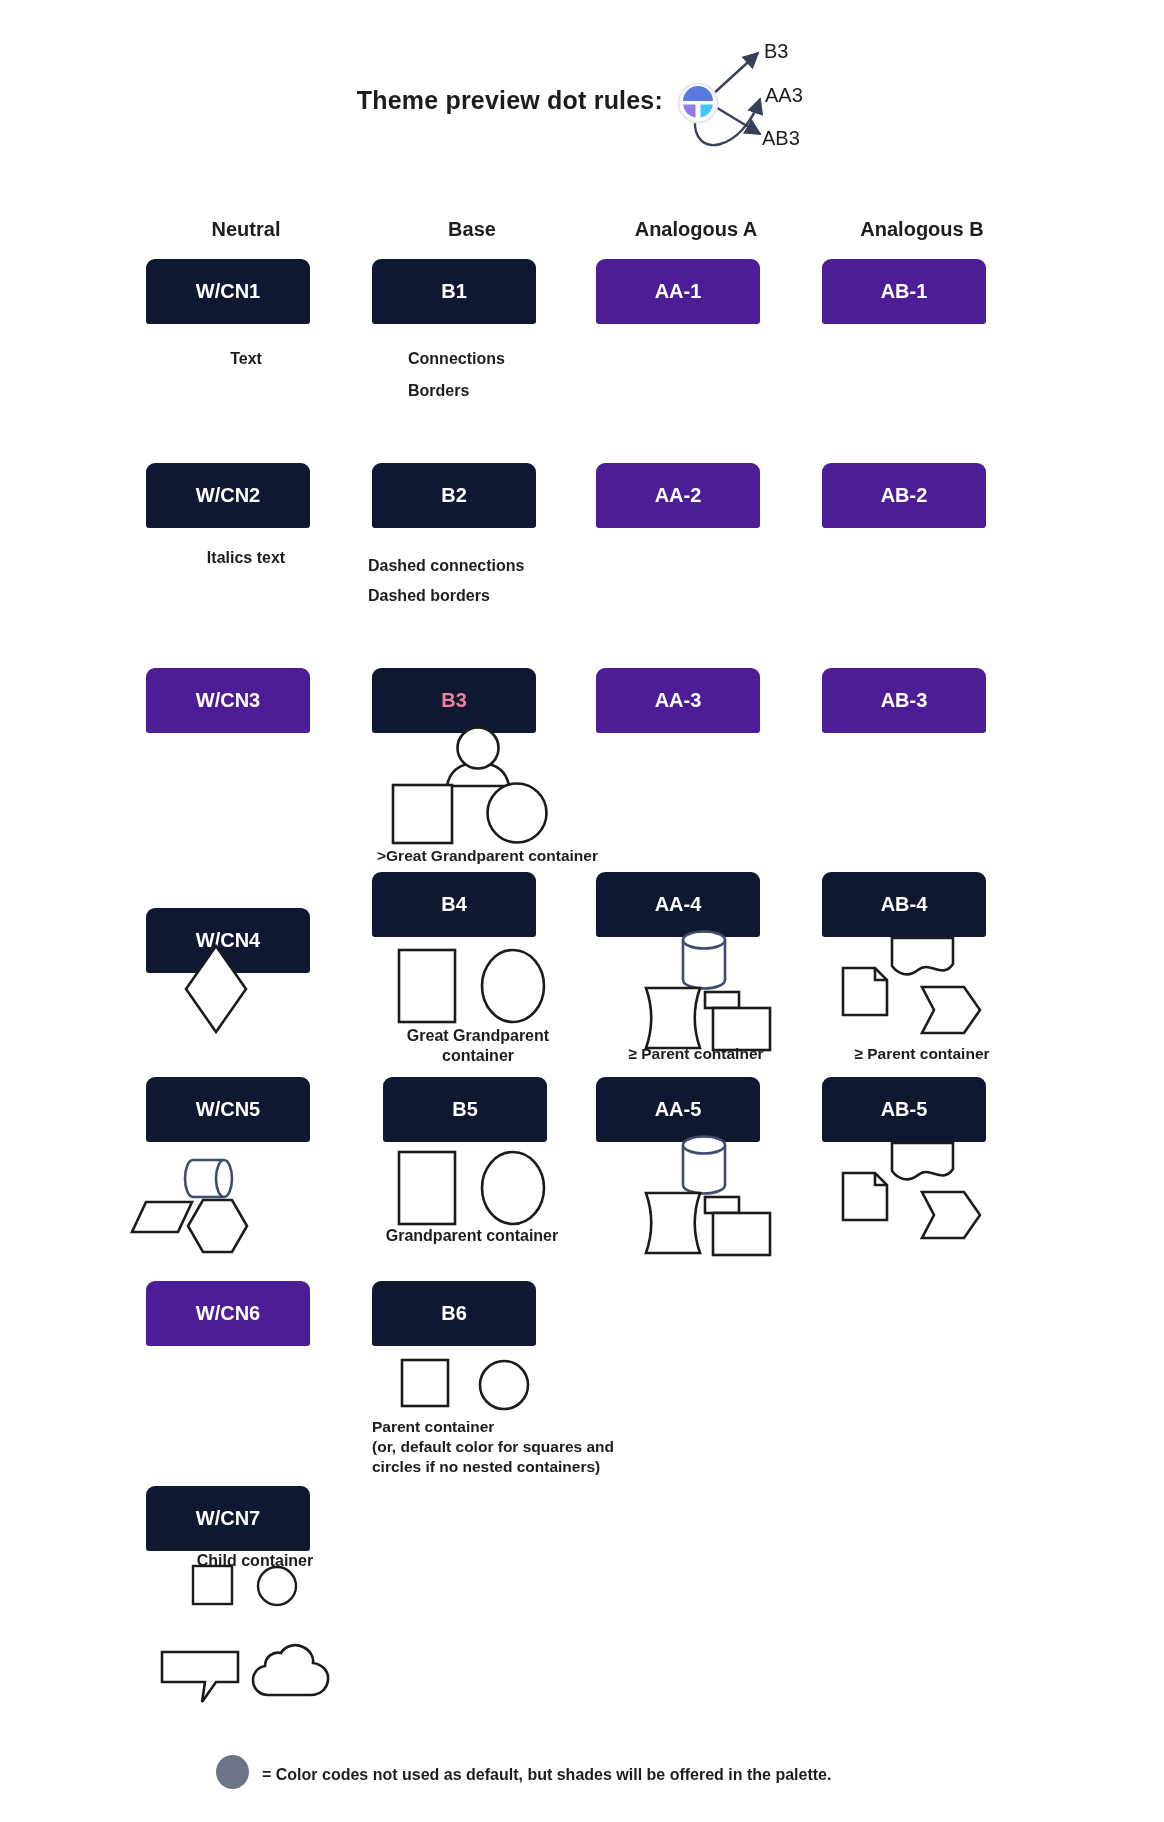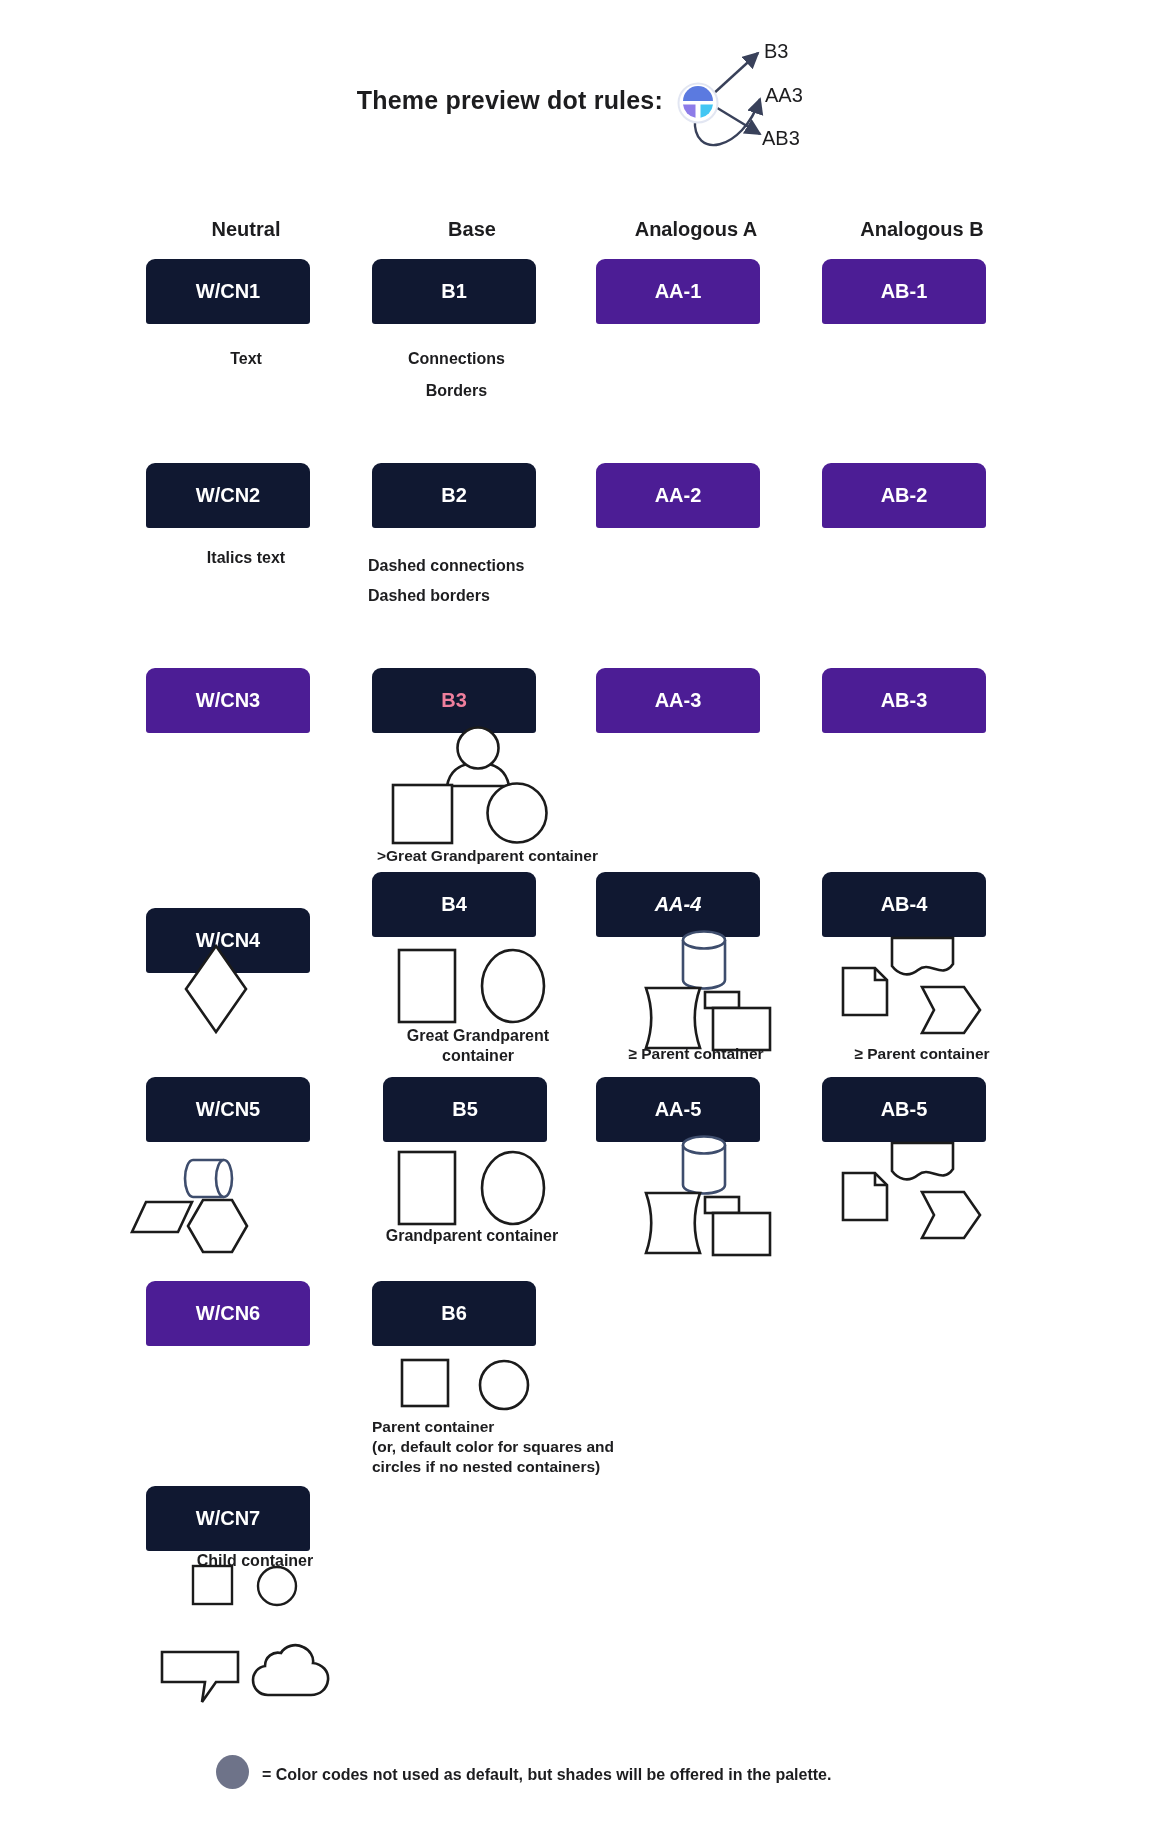--- a/index.html
+++ b/index.html
@@ -51,21 +51,21 @@
   <div class="hdr" style="left:146px;top:218px;">Neutral</div>
   <div class="hdr" style="left:372px;top:218px;">Base</div>
   <div class="hdr" style="left:596px;top:218px;">Analogous A</div>
   <div class="hdr" style="left:822px;top:218px;">Analogous B</div>
 
   <div class="sw dark" style="left:146px;top:259px;">W/CN1</div>
   <div class="sw dark" style="left:372px;top:259px;">B1</div>
   <div class="sw gray" style="left:596px;top:259px;">AA-1</div>
   <div class="sw gray" style="left:822px;top:259px;">AB-1</div>
   <div class="cap center fs20" style="left:146px;top:343px;">Text</div>
-  <div class="cap fs20" style="left:408px;top:343px;text-align:center;">
+  <div class="cap fs20" style="left:408px;top:343px;">
     <div>Connections</div>
     <div>Borders</div>
   </div>
 
   <div class="sw dark" style="left:146px;top:463px;">W/CN2</div>
   <div class="sw dark" style="left:372px;top:463px;">B2</div>
   <div class="sw gray" style="left:596px;top:463px;">AA-2</div>
   <div class="sw gray" style="left:822px;top:463px;">AB-2</div>
   <div class="cap center fs20" style="left:146px;top:542px;">Italics text</div>
   <div class="cap fs20" style="left:368px;top:551px;line-height:30px;">
@@ -85,21 +85,21 @@
       <path d="M 70,64 C 73,47 85,41 101,41 C 117,41 129,47 132,64 Z"></path>
       <circle cx="101" cy="26" r="20.5"></circle>
       <rect x="16" y="63" width="59" height="58"></rect>
       <circle cx="140" cy="91" r="29.5"></circle>
     </g>
   </svg>
   <div class="cap fs15" style="left:377px;top:846px;">&gt;Great Grandparent container</div>
 
   <div class="sw dark" style="left:146px;top:908px;text-align:right;">W/CN4</div>
   <div class="sw dark" style="left:372px;top:872px;">B4</div>
-  <div class="sw dark" style="left:596px;top:872px;font-style:italic;">AA-4</div>
+  <div class="sw dark" style="left:596px;top:872px;">AA-4</div>
   <div class="sw dark" style="left:822px;top:872px;">AB-4</div>
 
   <svg class="shape" style="left:186px;top:946px;" width="60" height="86" viewBox="0 0 60 86">
     <polygon points="30,0 60,43 30,86 0,43" fill="#ffffff" stroke="#1b1b1b" stroke-width="2.6"></polygon>
   </svg>
 
   <svg class="shape" style="left:393px;top:948px;" width="155" height="78" viewBox="0 0 155 78">
     <g fill="#ffffff" stroke="#1b1b1b" stroke-width="2.6">
       <rect x="6" y="2" width="56" height="72"></rect>
       <ellipse cx="120" cy="38" rx="31" ry="36"></ellipse>

